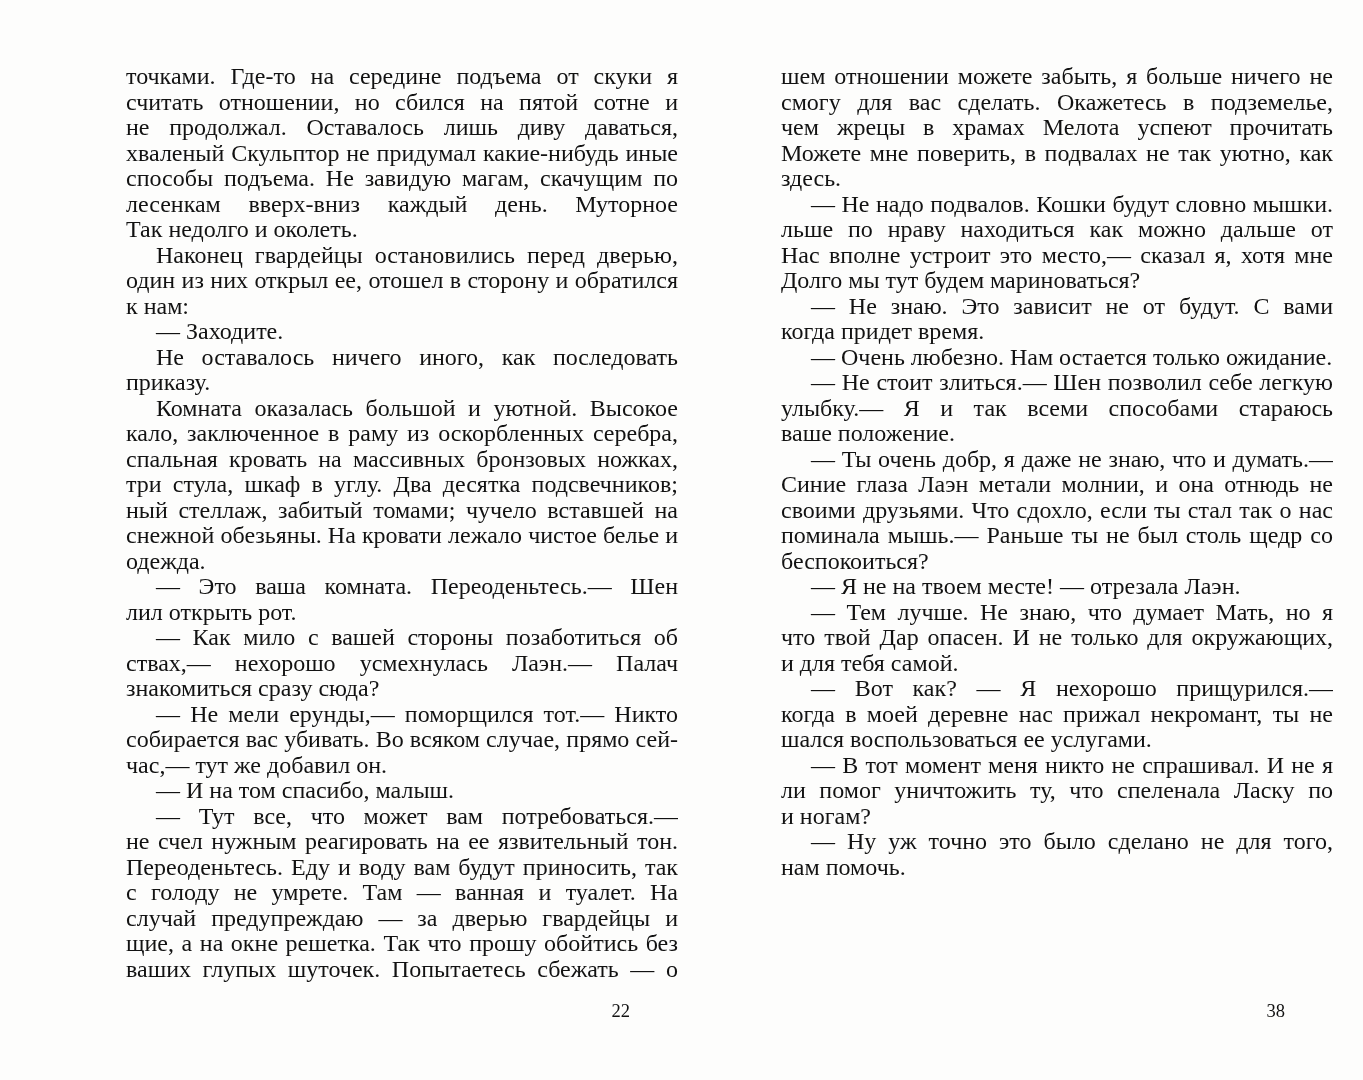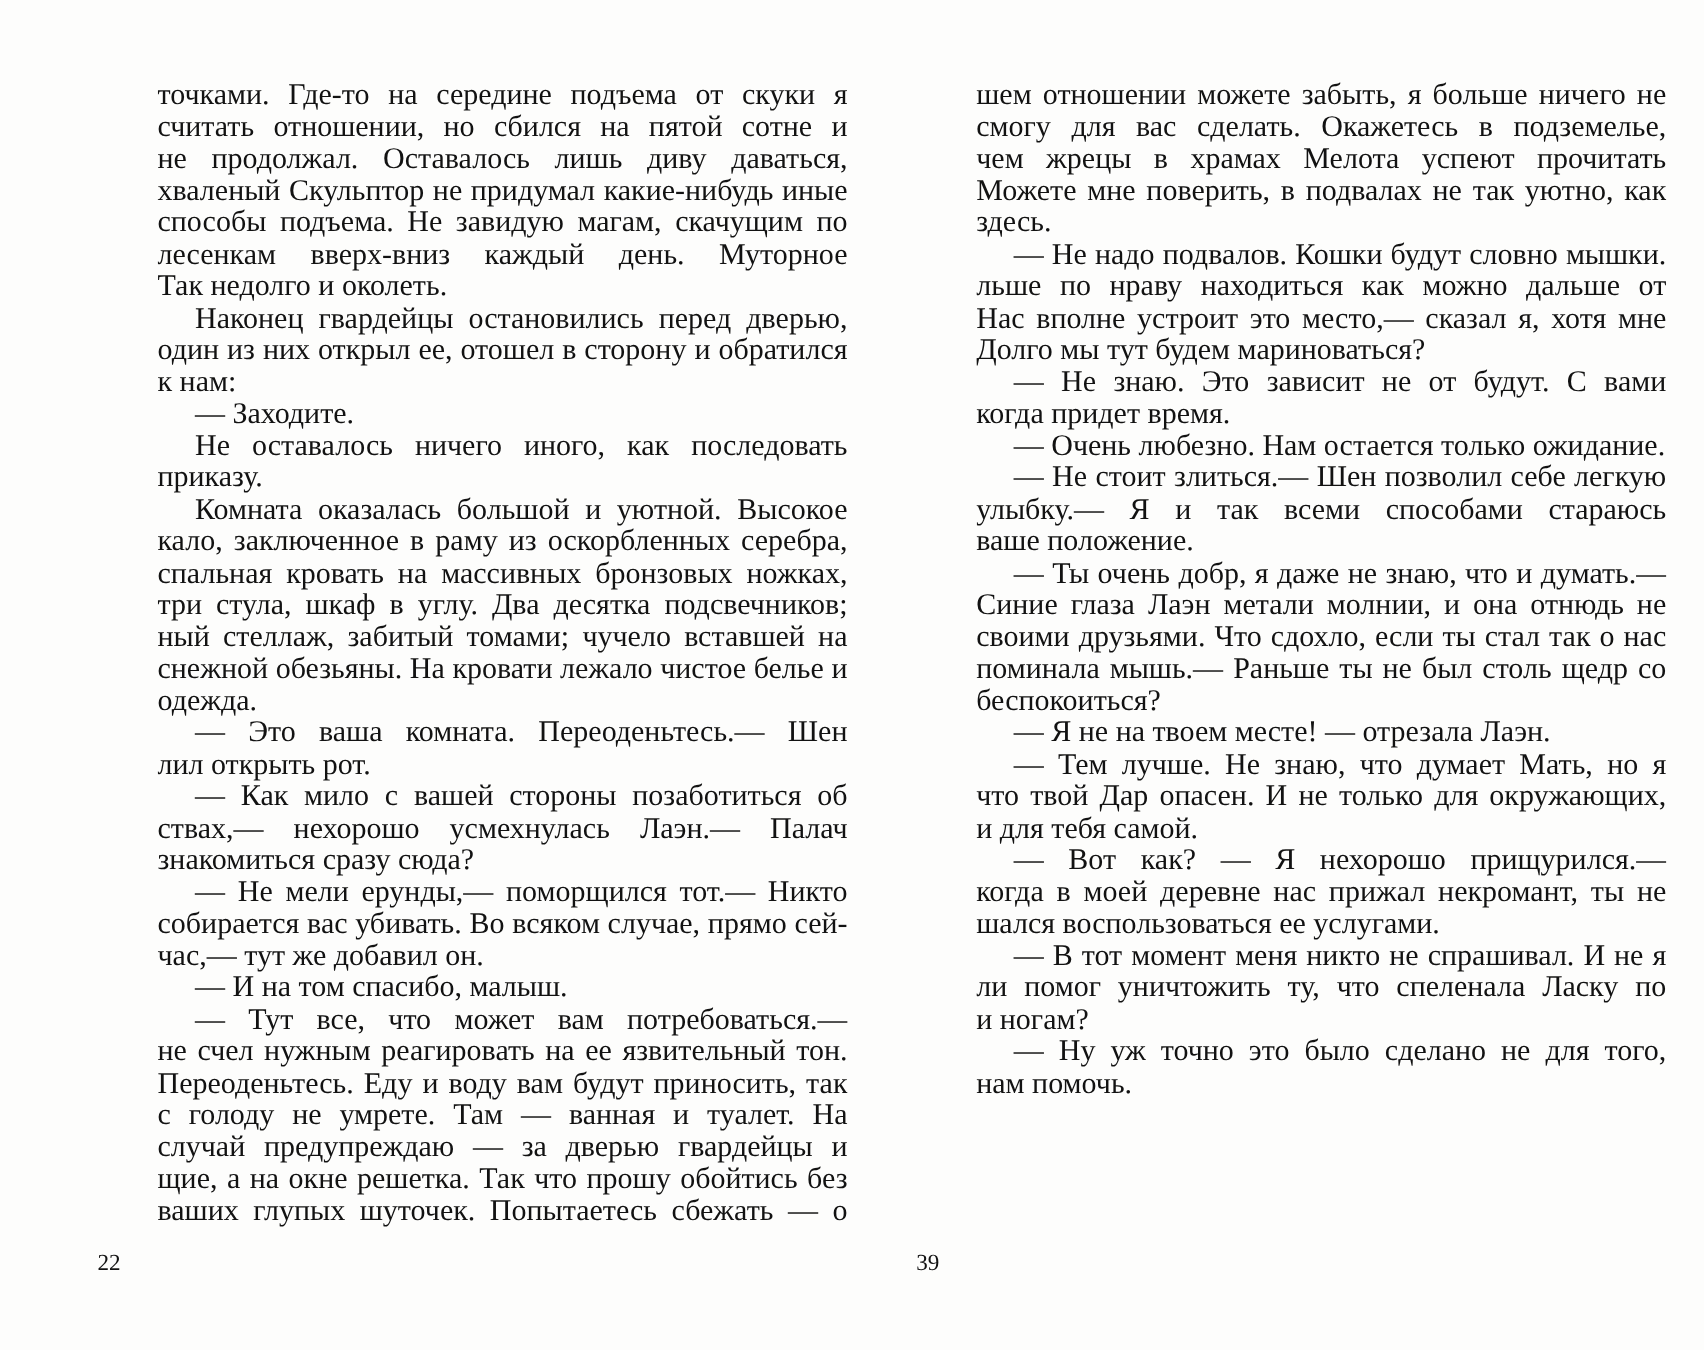--- a/index.html
+++ b/index.html
@@ -33,21 +33,21 @@
   }
   .line.indent { padding-left: 30px; }
   .line.last {
     text-align-last: left;
     -moz-text-align-last: left;
   }
   .page-number {
     position: absolute;
     top: 1000px;
     width: 552px;
-    text-align: left;
+    text-align: right;
     font-size: 18.5px;
     line-height: 22px;
   }
   .page-number.left  { left: 78px; }
   .page-number.right { left: 733px; }
 </style>
 </head>
 <body>
 
 <div class="spread">
@@ -160,14 +160,14 @@
       <div class="para">
         <div class="line indent">— В тот момент меня никто не спрашивал. И не я</div>
         <div class="line">ли помог уничтожить ту, что спеленала Ласку по рукам</div>
         <div class="line last">и ногам?</div>
       </div>
       <div class="para">
         <div class="line indent">— Ну уж точно это было сделано не для того, чтобы</div>
         <div class="line last">нам помочь.</div>
       </div>
     </div>
-  <div class="page-number right">39</div>
+  <div class="page-number right">38</div>
 </div>
 
 </body></html>

